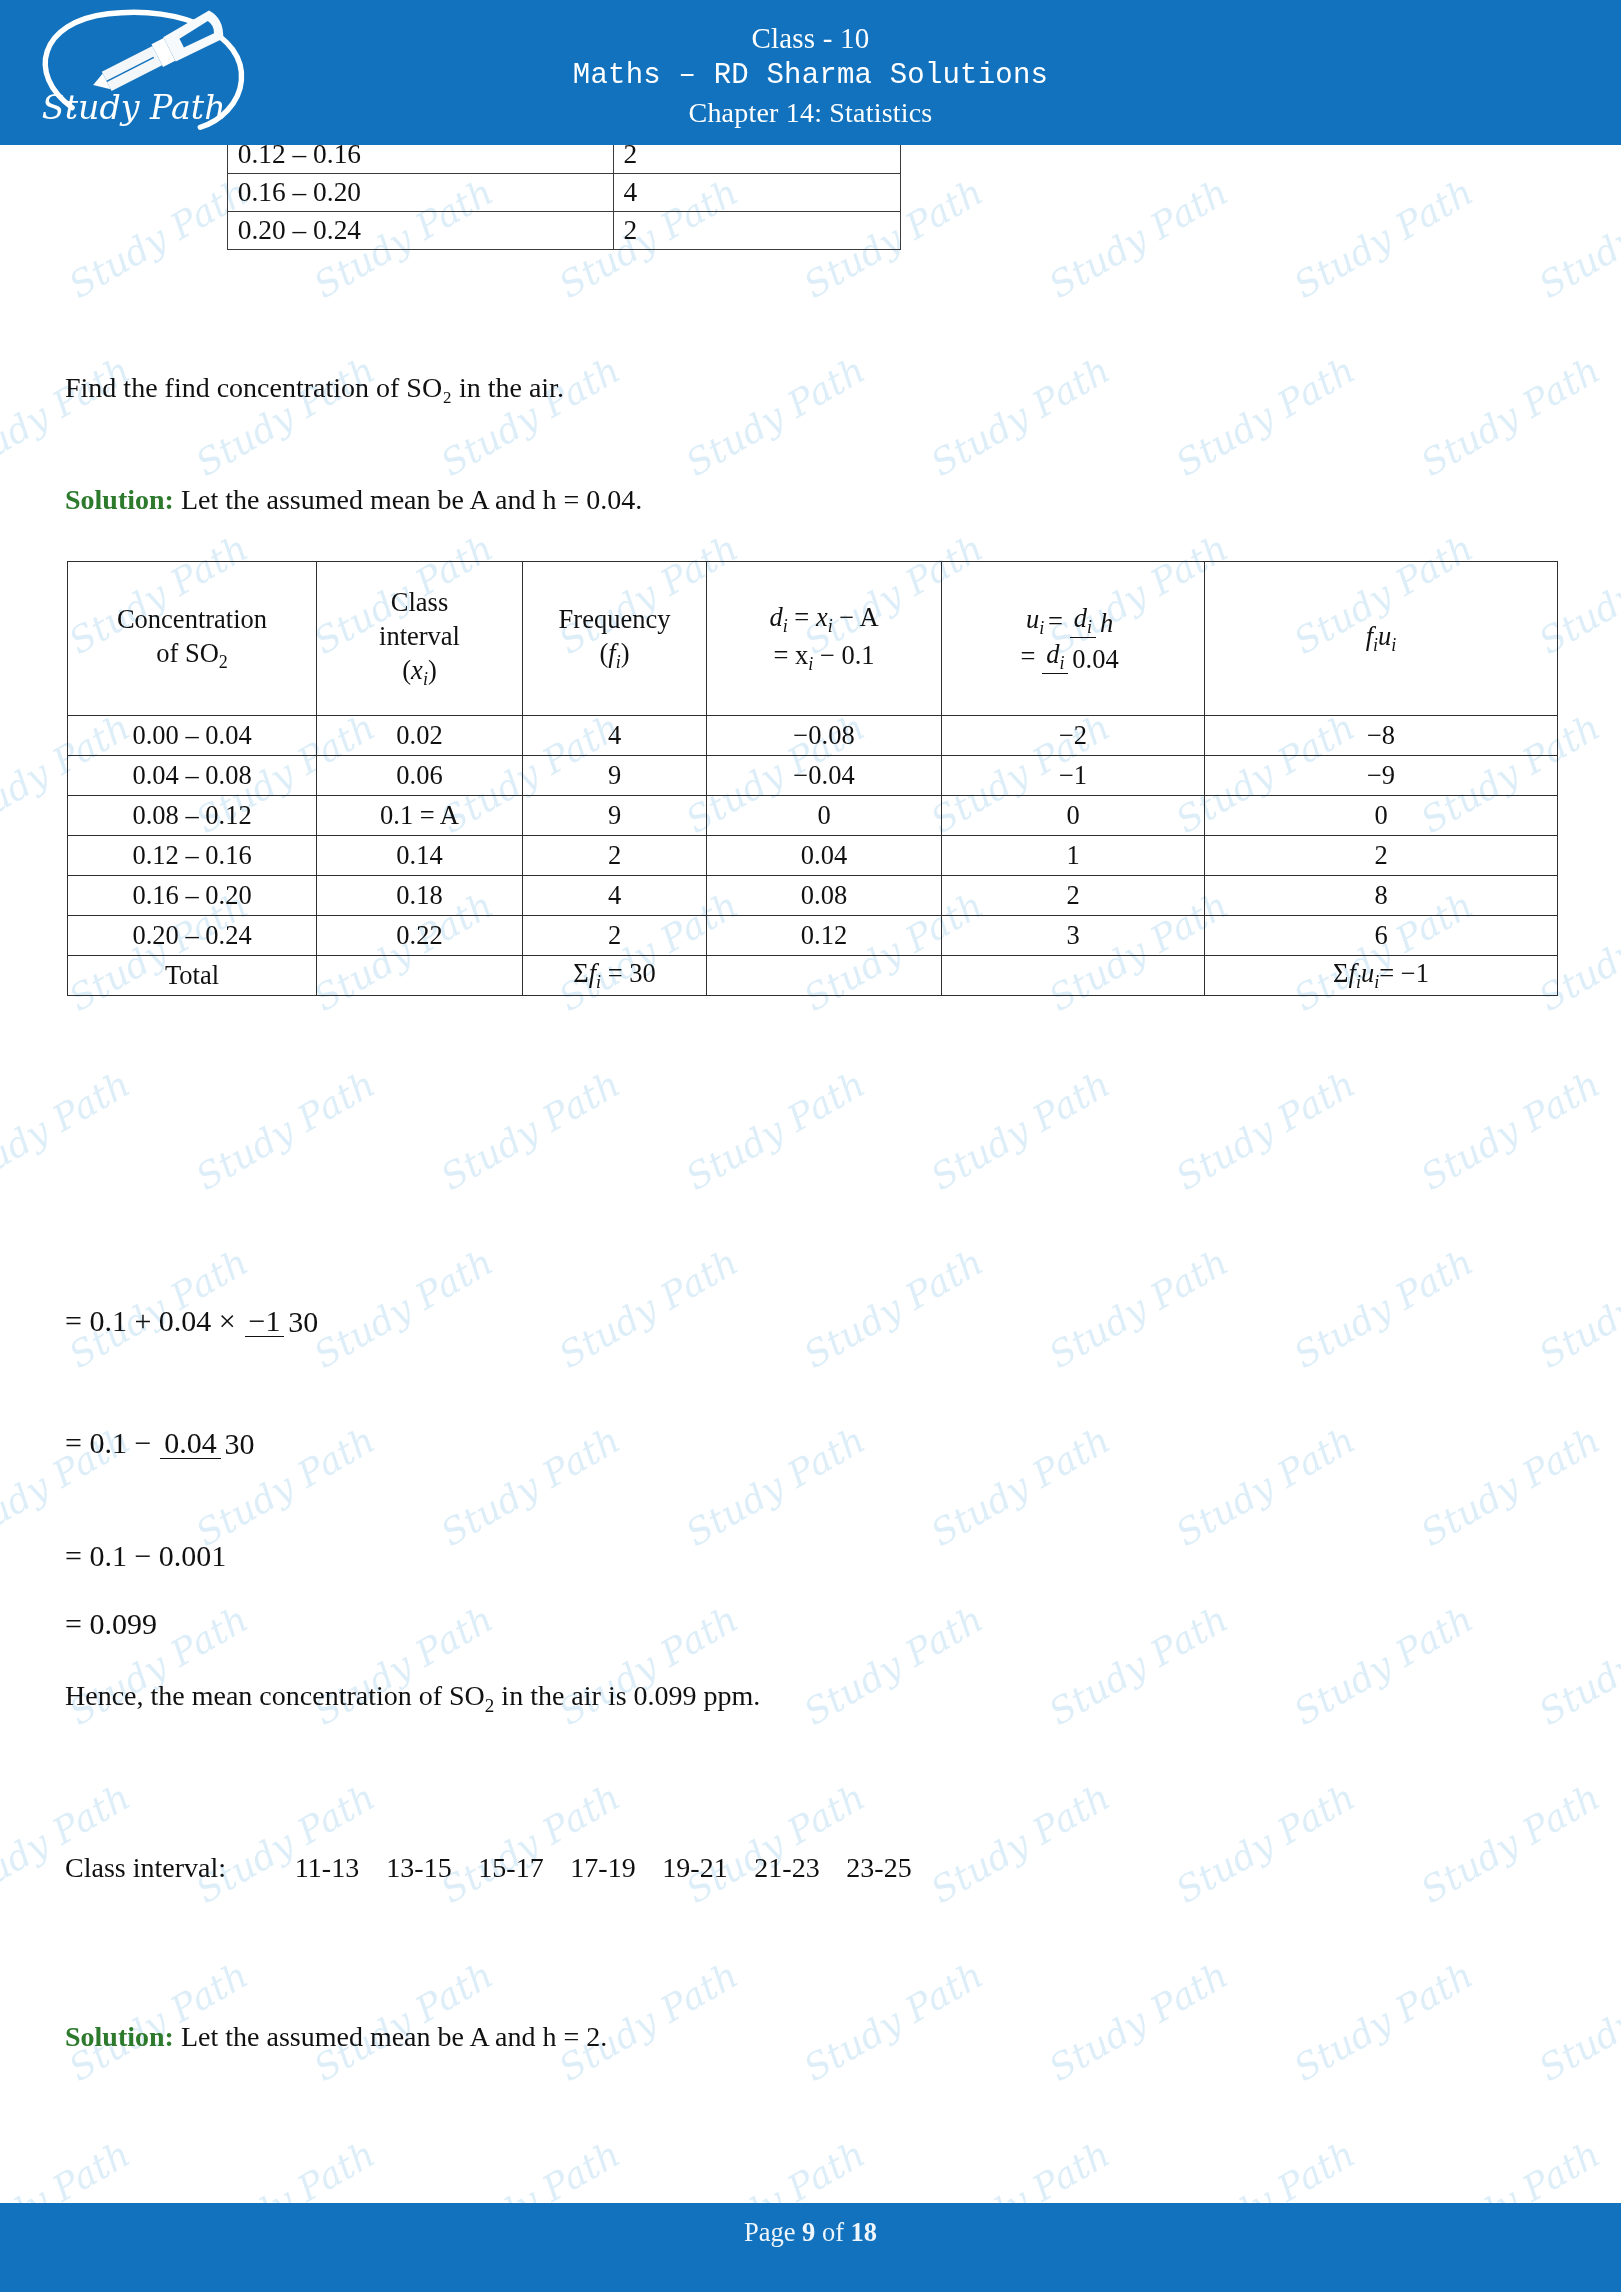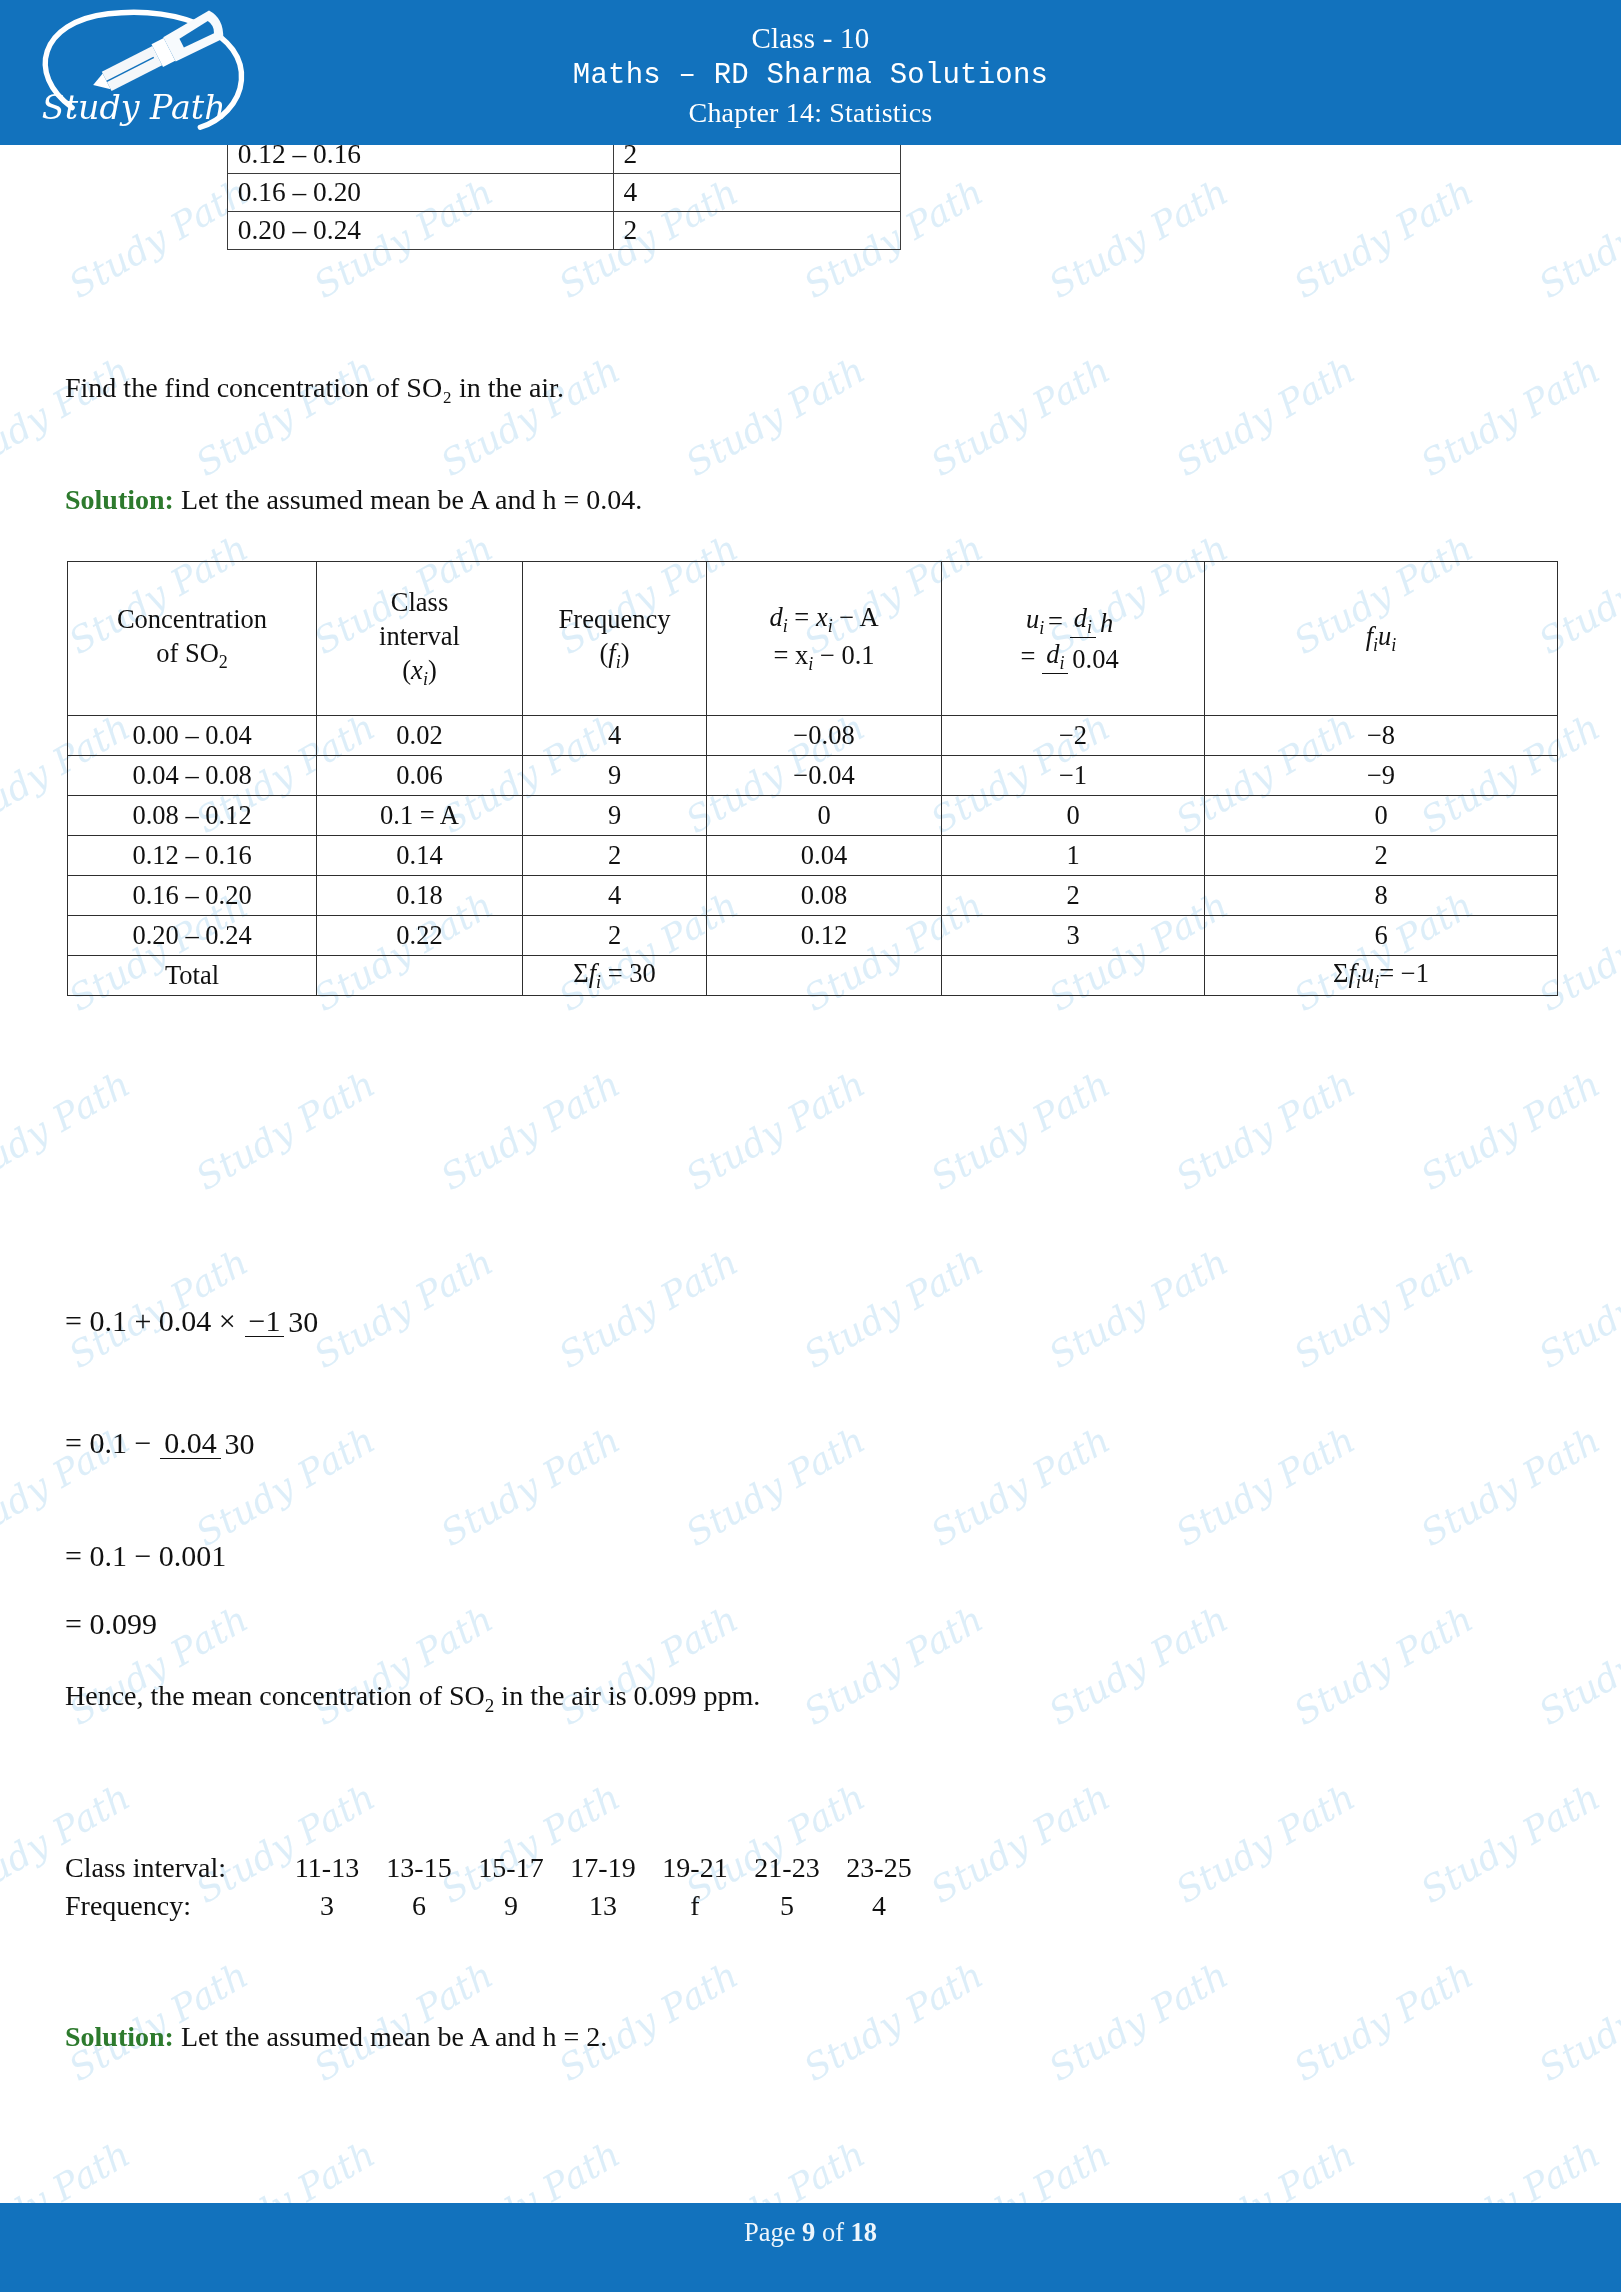--- a/index.html
+++ b/index.html
@@ -525,30 +525,20 @@
           <tr>
         <td class="lbl">Class interval:</td>
         <td class="val">11-13</td>
         <td class="val">13-15</td>
         <td class="val">15-17</td>
         <td class="val">17-19</td>
         <td class="val">19-21</td>
         <td class="val">21-23</td>
         <td class="val">23-25</td>
       </tr>
-      <tr>
-        <td class="lbl">Frequency:</td>
-        <td class="val">3</td>
-        <td class="val">6</td>
-        <td class="val">9</td>
-        <td class="val">13</td>
-        <td class="val">f</td>
-        <td class="val">5</td>
-        <td class="val">4</td>
-      </tr>
     </tbody>
       </table>
   </div>
 
   <div class="body-text" style="left:65px; top:2019px;">
     <span class="sol-label">Solution:</span><span> Let the assumed mean be A and h = 2.</span>
   </div>
 
   <div id="footer-band">
     <div id="footer-text">

